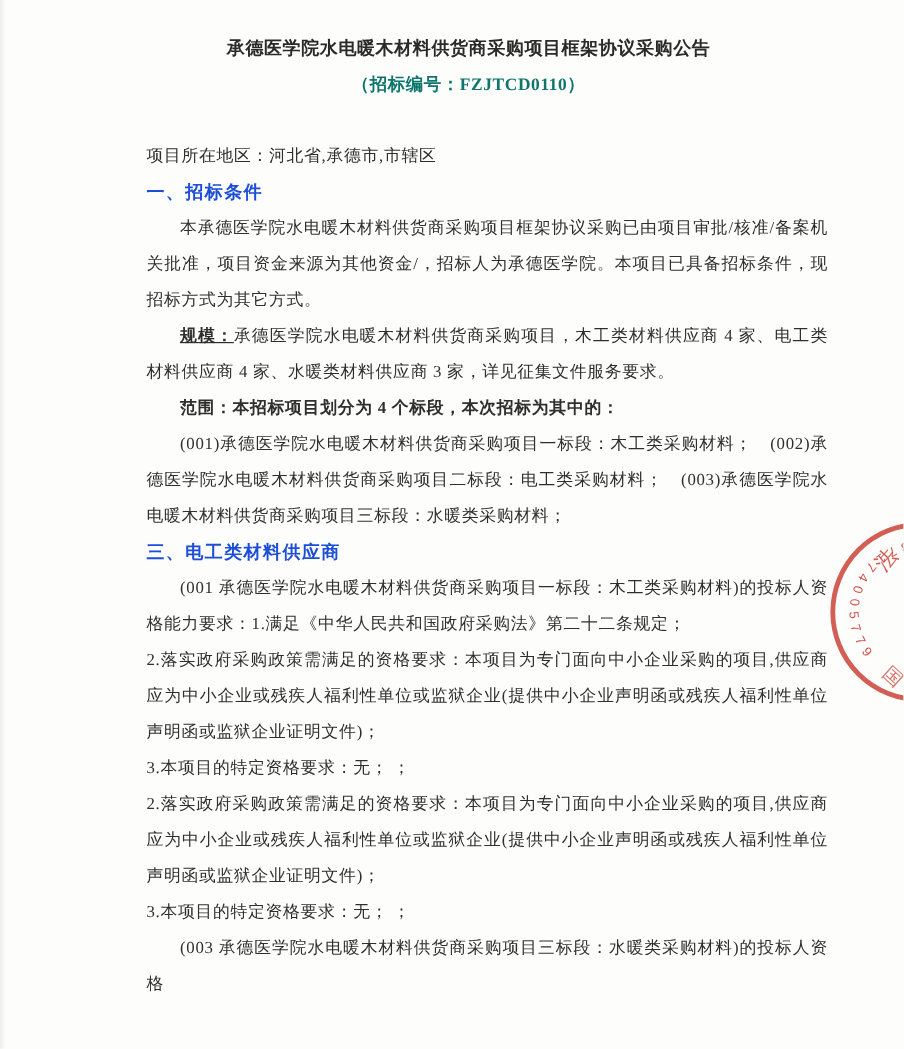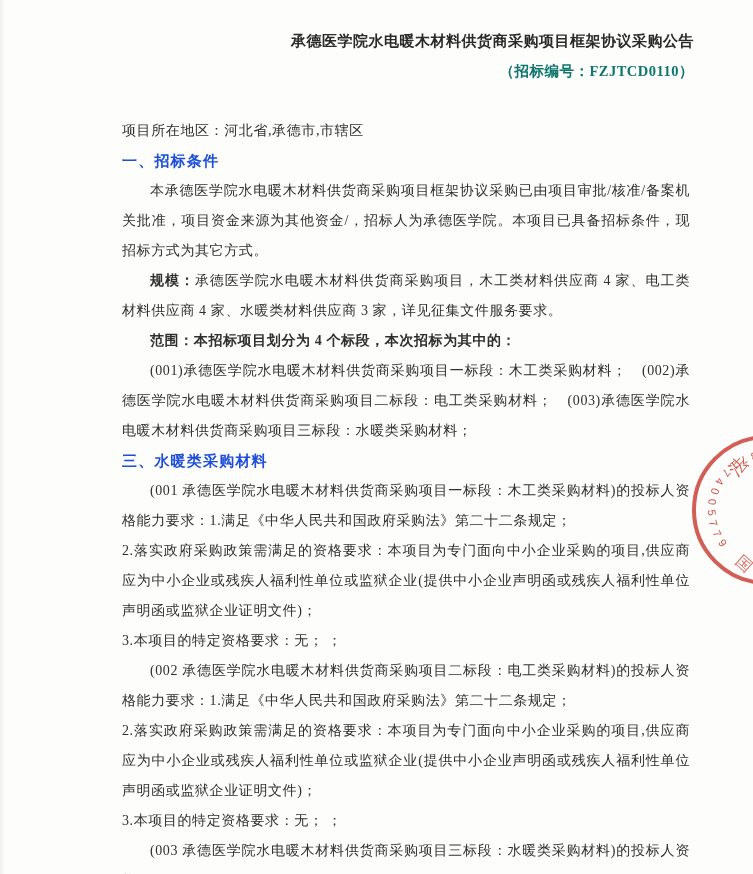--- a/index.html
+++ b/index.html
@@ -20,21 +20,21 @@
     content: "";
     position: absolute;
     left: 0; top: 0; bottom: 0;
     width: 5px;
     background: linear-gradient(to right, rgba(0,0,0,0.06), rgba(0,0,0,0));
     pointer-events: none;
   }
   .doc-header {
     margin-left: -35px;  
     margin-right: -4px;
-    text-align: right;
+    text-align: center;
   }
   .title {
     font-size: 15px;
     font-weight: bold;
     line-height: 30px;
     letter-spacing: 0.5px;
     color: #2a2a2a;
   }
   .subtitle {
     font-size: 14.5px;
@@ -52,21 +52,21 @@
   }
   .indent { text-indent: 2em; }
   .sec-heading {
     font-size: 15px;
     font-weight: bold;
     line-height: 30px;
     letter-spacing: 1.2px;
     color: #1d4ed8;
   }
   .bold { font-weight: bold; }
-  .lbl { font-weight: bold; }
+  .lbl { font-weight: bold; text-decoration: underline; }
   .seal {
     position: absolute;
     right: 0;
     top: 428px;
     width: 66px;
     height: 162px;
     overflow: hidden;
   }
 </style>
 </head>
@@ -81,25 +81,24 @@
 
   <div class="para loc">项目所在地区：河北省,承德市,市辖区</div>
 
   <div class="sec-heading">一、招标条件</div>
   <div class="para indent">本承德医学院水电暖木材料供货商采购项目框架协议采购已由项目审批/核准/备案机关批准，项目资金来源为其他资金/，招标人为承德医学院。本项目已具备招标条件，现招标方式为其它方式。</div>
 
   <div class="para indent"><span class="lbl">规模：</span><span>承德医学院水电暖木材料供货商采购项目，木工类材料供应商 4 家、电工类材料供应商 4 家、水暖类材料供应商 3 家，详见征集文件服务要求。</span></div>
   <div class="para indent bold">范围：本招标项目划分为 4 个标段，本次招标为其中的：</div>
   <div class="para indent">(001)承德医学院水电暖木材料供货商采购项目一标段：木工类采购材料；　(002)承德医学院水电暖木材料供货商采购项目二标段：电工类采购材料；　(003)承德医学院水电暖木材料供货商采购项目三标段：水暖类采购材料；</div>
 
-  <div class="sec-heading">三、水暖类采购材料</div>
+  <div class="sec-heading">三、电工类材料供应商</div>
   <div class="para indent">(001 承德医学院水电暖木材料供货商采购项目一标段：木工类采购材料)的投标人资格能力要求：1.满足《中华人民共和国政府采购法》第二十二条规定；</div>
   <div class="para">2.落实政府采购政策需满足的资格要求：本项目为专门面向中小企业采购的项目,供应商应为中小企业或残疾人福利性单位或监狱企业(提供中小企业声明函或残疾人福利性单位声明函或监狱企业证明文件)；</div>
   <div class="para">3.本项目的特定资格要求：无； ；</div>
-  <div class="para indent">(002 承德医学院水电暖木材料供货商采购项目二标段：电工类采购材料)的投标人资格能力要求：1.满足《中华人民共和国政府采购法》第二十二条规定；</div>
   <div class="para">2.落实政府采购政策需满足的资格要求：本项目为专门面向中小企业采购的项目,供应商应为中小企业或残疾人福利性单位或监狱企业(提供中小企业声明函或残疾人福利性单位声明函或监狱企业证明文件)；</div>
   <div class="para">3.本项目的特定资格要求：无； ；</div>
   <div class="para indent">(003 承德医学院水电暖木材料供货商采购项目三标段：水暖类采购材料)的投标人资格</div>
 
 </div>
 
 <svg class="seal" viewBox="0 0 66 162" aria-hidden="true">
   <defs>
     <path id="sealArc" d="M 80 23 A 59 59 0 0 0 80 141" fill="none"></path>
   </defs>

